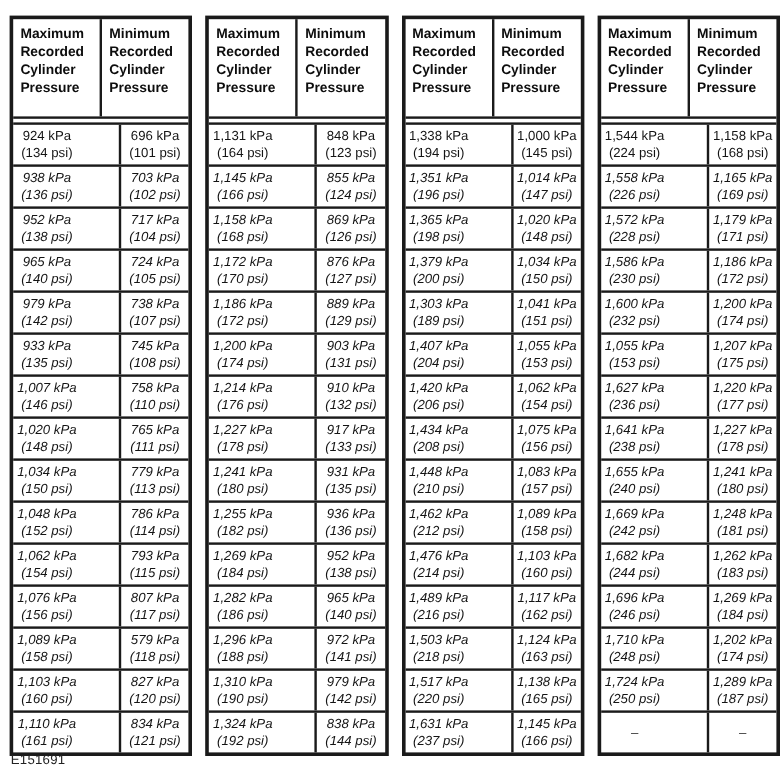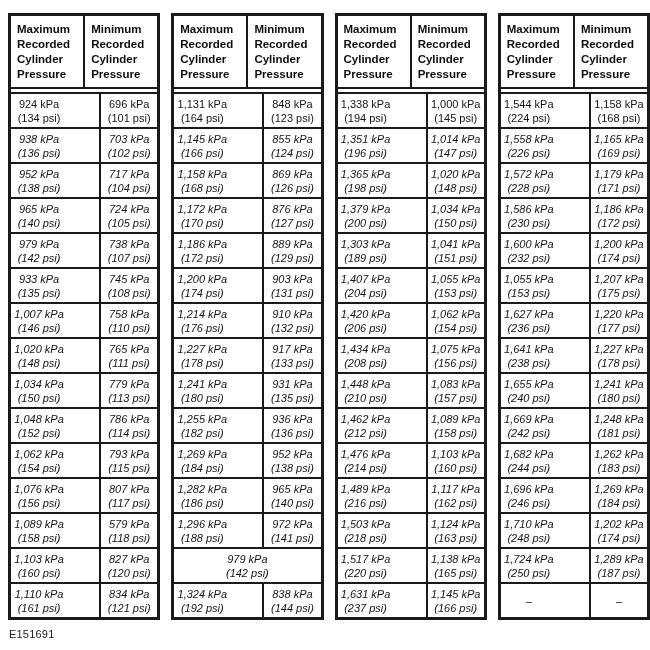--- a/index.html
+++ b/index.html
@@ -26,21 +26,21 @@
     border: 3px solid #1a1a1a;
     background: #ffffff;
   }
   .thead {
     display: flex;
     border-bottom: 2px solid #1a1a1a;
   }
   .th {
     flex: 1 1 0;
     box-sizing: border-box;
-    padding: 6px 2px 5px 6px;
+    padding: 6px 2px 15px 6px;
     font-size: 11.5px;
     font-weight: bold;
     line-height: 15px;
     color: #0d0d0d;
   }
   .th + .th { border-left: 2px solid #1a1a1a; }
   .tbody {
     margin-top: 3px;
     border-top: 2px solid #1a1a1a;
   }
@@ -363,20 +363,24 @@
               <div>1,296 kPa</div>
               <div>(188 psi)</div>
             </div>
             <div class="cell">
               <div>972 kPa</div>
               <div>(141 psi)</div>
             </div>
           </div>
           <div class="row">
             <div class="cell">
+              <div>1,310 kPa</div>
+              <div>(190 psi)</div>
+            </div>
+            <div class="cell">
               <div>979 kPa</div>
               <div>(142 psi)</div>
             </div>
           </div>
           <div class="row">
             <div class="cell">
               <div>1,324 kPa</div>
               <div>(192 psi)</div>
             </div>
             <div class="cell">

